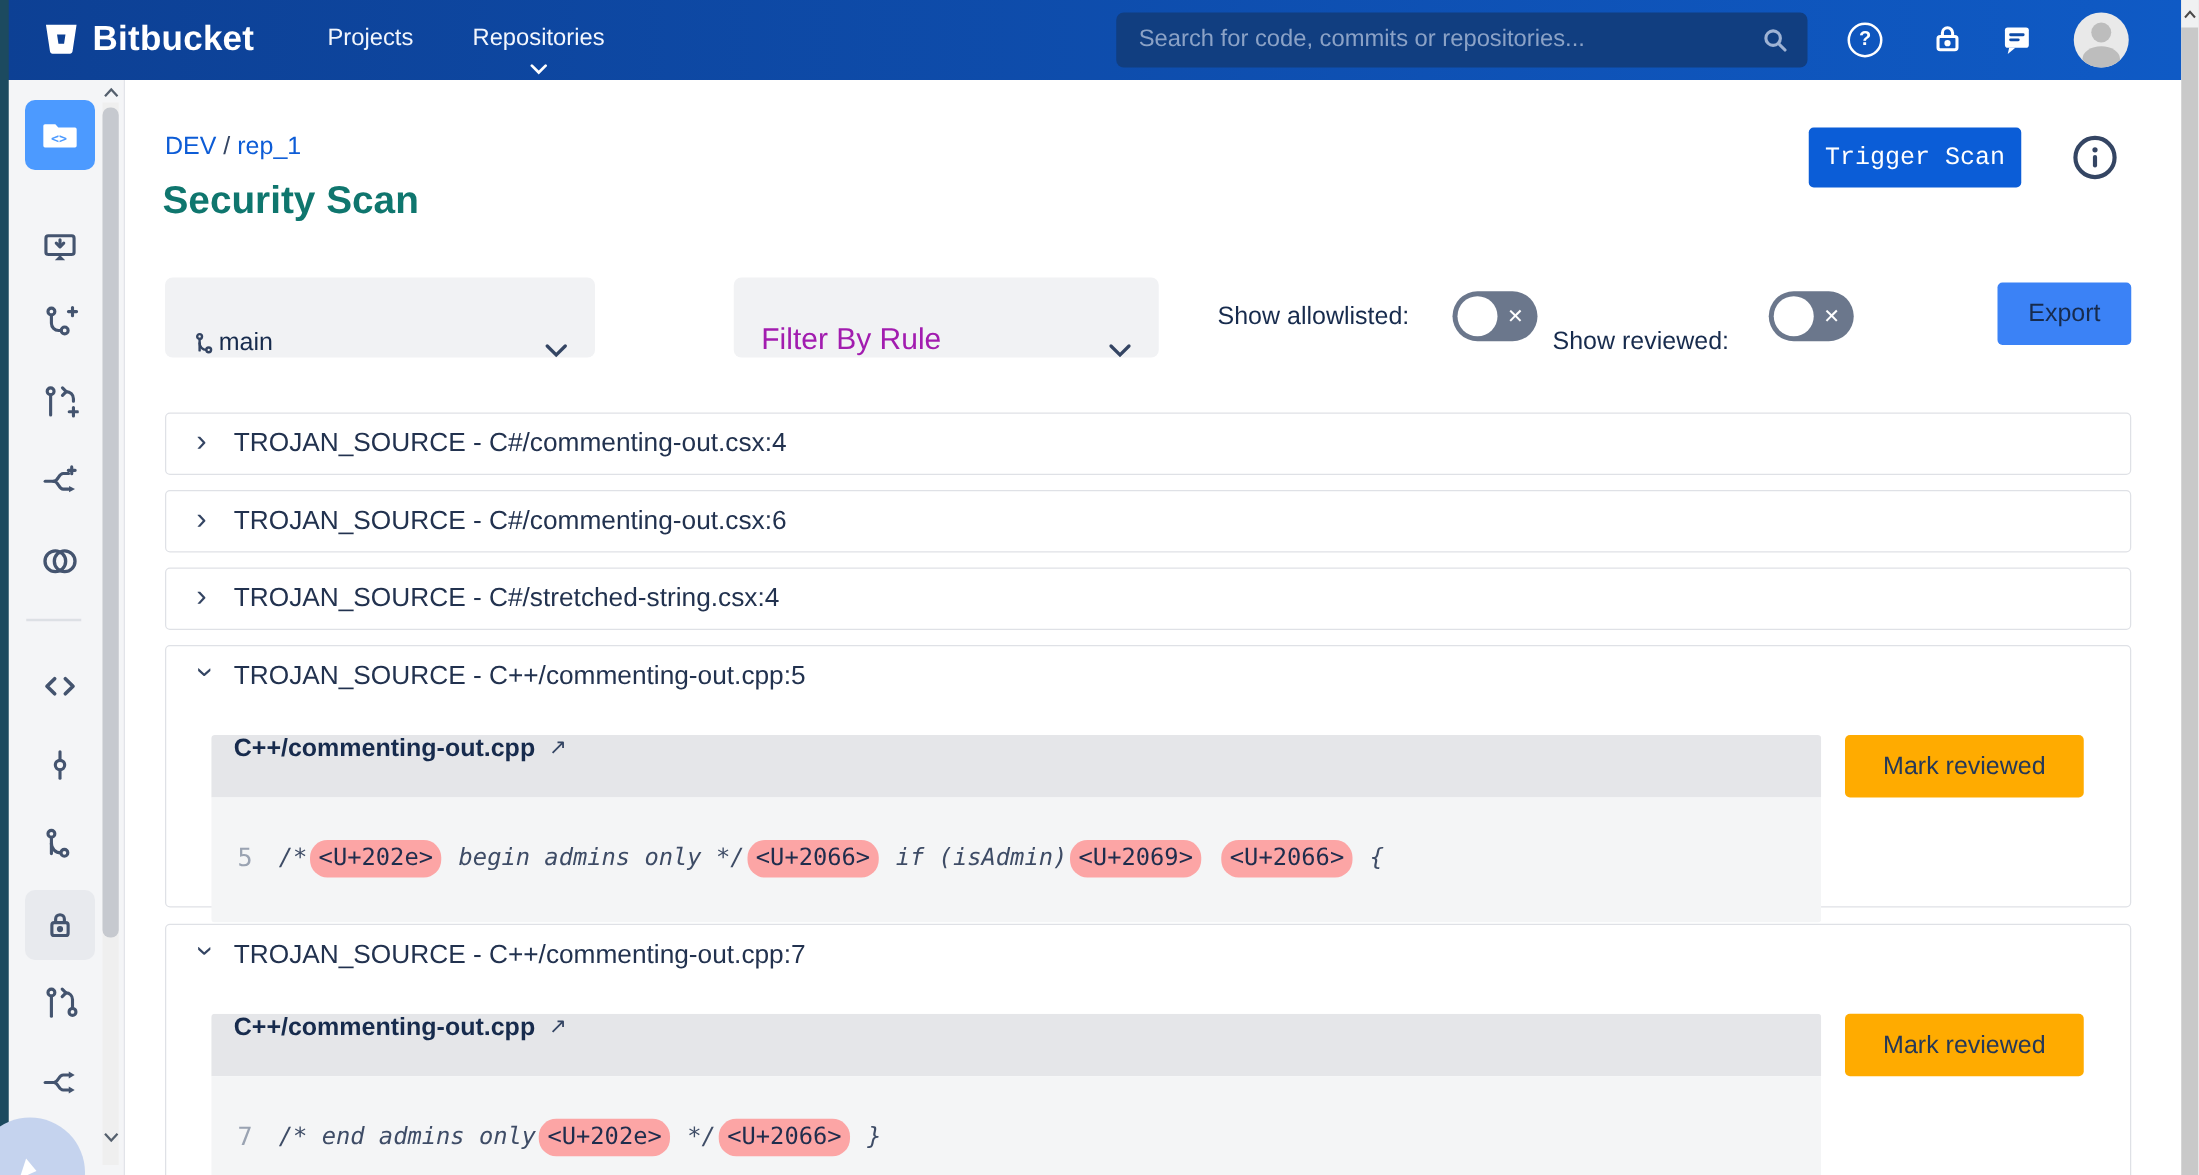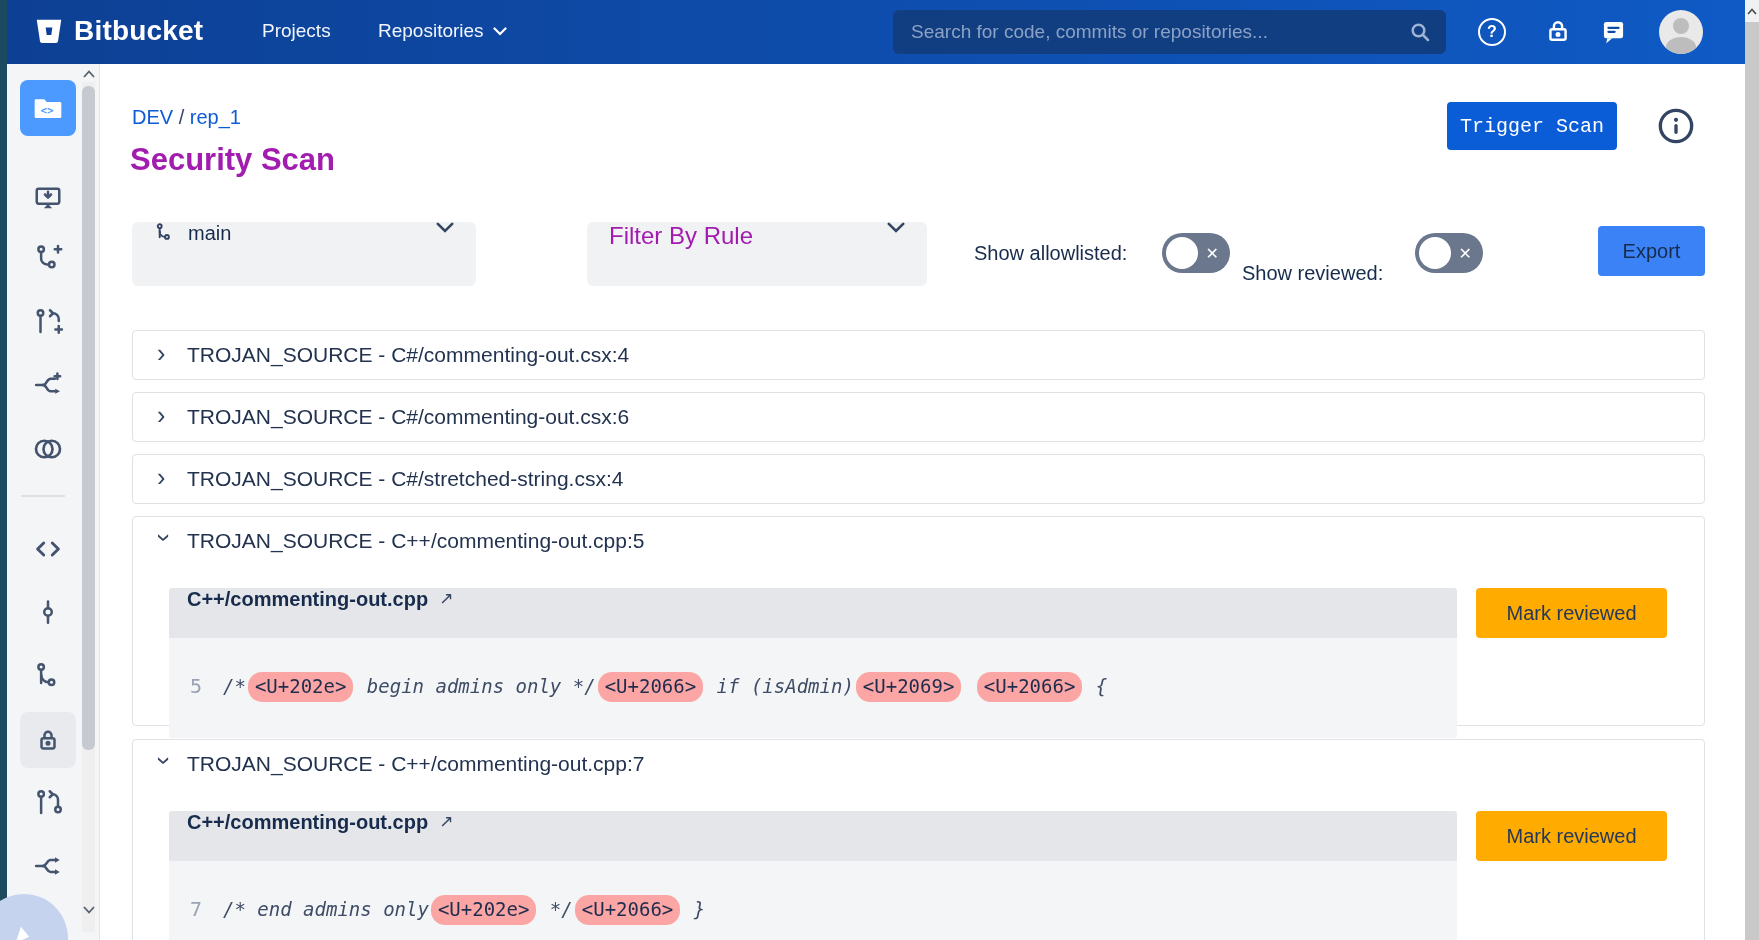--- a/index.html
+++ b/index.html
@@ -7,21 +7,21 @@
   .screen { position:relative; width:1759px; height:940px; overflow:hidden;
             font-family:"Liberation Sans","DejaVu Sans",sans-serif; background:#fff; color:#172B4D; }
 
   
   .topbar { position:absolute; left:0; top:0; width:1745px; height:64px;
             background:linear-gradient(90deg,#0d4094 0%, #0f5ac5 100%); z-index:20; }
   .brand { position:absolute; left:34px; top:15px; display:flex; align-items:center; gap:10px; }
   .brand-text { color:#fff; font-size:28px; font-weight:bold; letter-spacing:.2px; }
   .nav-item { position:absolute; top:20px; color:#f2f6fd; font-size:19px; display:flex; align-items:center; gap:9px; cursor:pointer; }
   .nav-projects { left:262px; }
-  .nav-repos { left:378px; }
+  .nav-repos { left:378px;flex-direction:column; }
   .searchbox { position:absolute; left:893px; top:10px; width:553px; height:44px;
                background:#113e80; border-radius:6px; }
   .searchbox input { width:100%; height:100%; background:transparent; border:none; outline:none;
                color:#dbe4f5; font-size:19px; padding:0 52px 0 18px; font-family:inherit; }
   .searchbox input::placeholder { color:#8ba2c6; }
   .search-glass { position:absolute; right:14px; top:10px; }
   .top-icon { position:absolute; display:flex; align-items:center; justify-content:center; cursor:pointer; }
   .icon-help { left:1478px; top:18px; width:28px; height:28px; border:2.4px solid #fff; border-radius:50%;
                color:#fff; font-size:16px; font-weight:bold; }
   .icon-lock { left:1544px; top:17px; }
@@ -42,27 +42,27 @@
   .side-divider { position:absolute; left:14px; top:431px; width:44px; height:2px; background:#dde0e5; }
   .side-scroll-track { position:absolute; left:75px; top:18px; width:13px; height:850px; background:#efefef; }
   .side-scroll-thumb { position:absolute; left:75px; top:22px; width:13px; height:664px; background:#c6c9cf; border-radius:6px; }
   .side-scroll-arrow { position:absolute; left:74px; width:15px; height:16px; display:flex; align-items:center;
                        justify-content:center; color:#55606e; }
 
   
   .content { position:absolute; left:100px; top:64px; width:1645px; height:876px; background:#fff; overflow:hidden; z-index:5; }
   .breadcrumb { position:absolute; left:32px; top:42px; font-size:20px; color:#344563; }
   .breadcrumb a { color:#0d5cd6; text-decoration:none; cursor:pointer; }
-  .page-title { position:absolute; left:30px; top:78px; font-size:31px; font-weight:600; color:#a21caf; }
+  .page-title { position:absolute; left:30px; top:78px; font-size:31px; font-weight:600; color:#0f766e; }
   .btn-trigger { position:absolute; left:1347px; top:38px; width:170px; height:48px; background:#0b5dd7;
                  border:none; border-radius:4px; color:#fff; font-size:20px; font-family:Liberation Mono, monospace; cursor:pointer; }
   .info-btn { position:absolute; left:1556px; top:42px; width:40px; height:40px; cursor:pointer; }
 
   .select { position:absolute; top:158px; height:64px; background:#f1f2f4; border-radius:6px;
-            display:flex; align-items:flex-start; padding:0 22px; gap:13px; cursor:pointer; }
+            display:flex; align-items:flex-end; padding:0 22px; cursor:pointer; }
   .sel-branch { left:32px; width:344px; }
   .sel-rule { left:487px; width:340px; }
   .select .val { font-size:20px; color:#172B4D; }
   .select .placeholder { font-size:24px; color:#a21caf; }
   .select .chev { margin-left:auto; }
 
   .toggle-label { position:absolute; top:178px; font-size:20px; color:#172B4D; }
   .lbl-allow { left:874px; }
   .lbl-rev { left:1142px;margin-top:20px; }
   .toggle { position:absolute; top:169px; width:68px; height:40px; border-radius:20px; background:#6B778C; cursor:pointer; }

